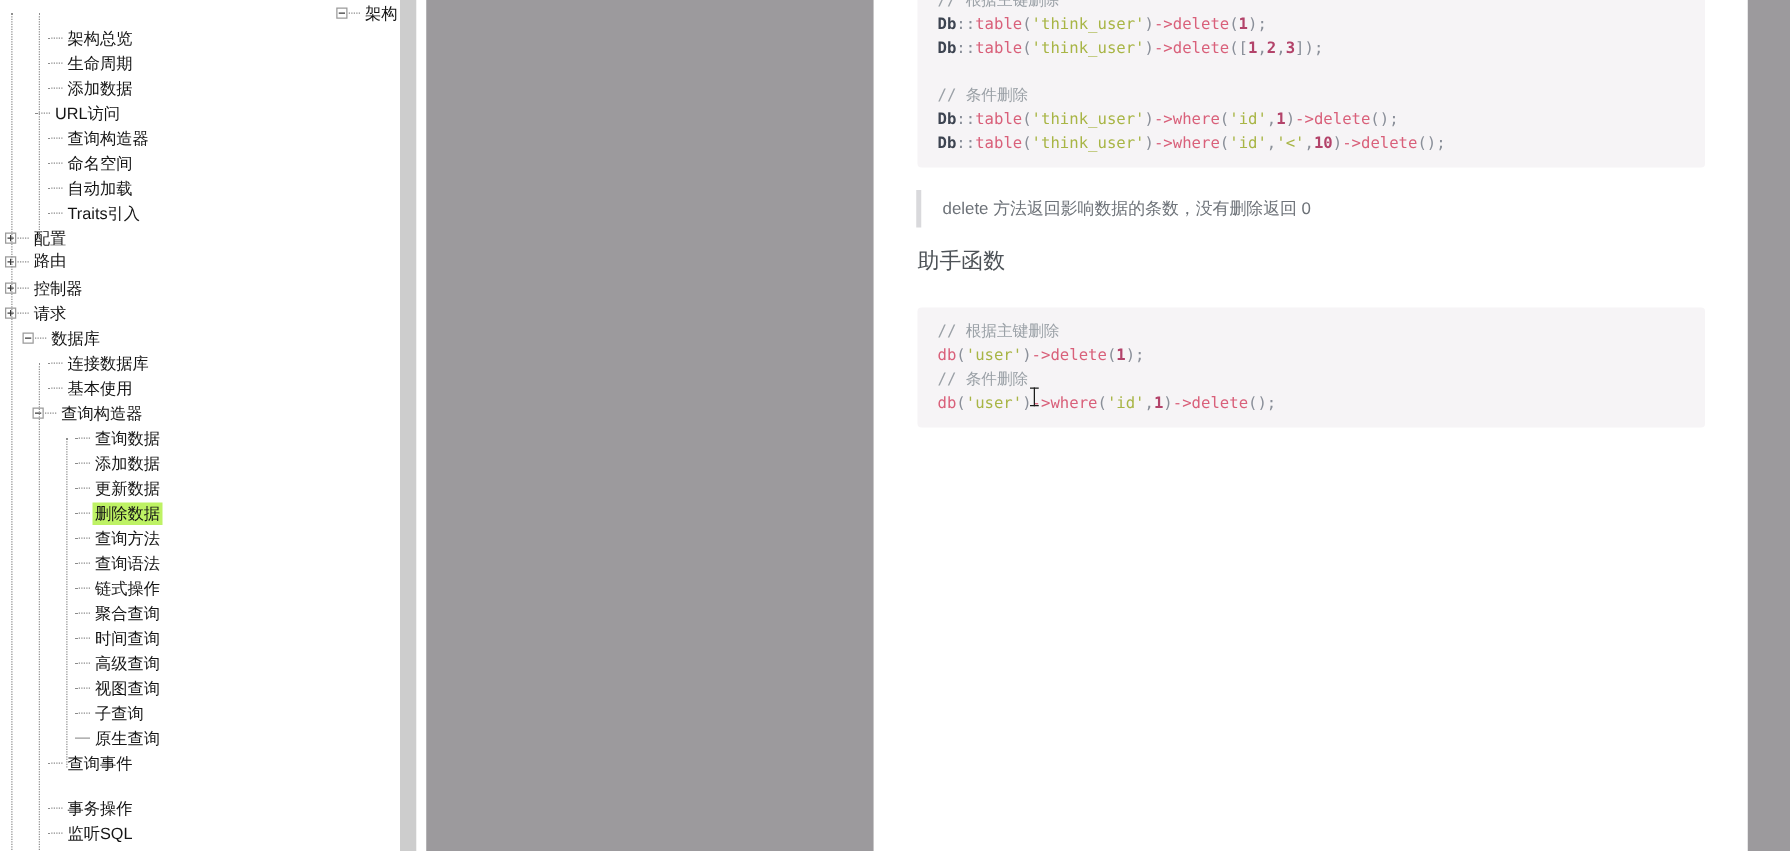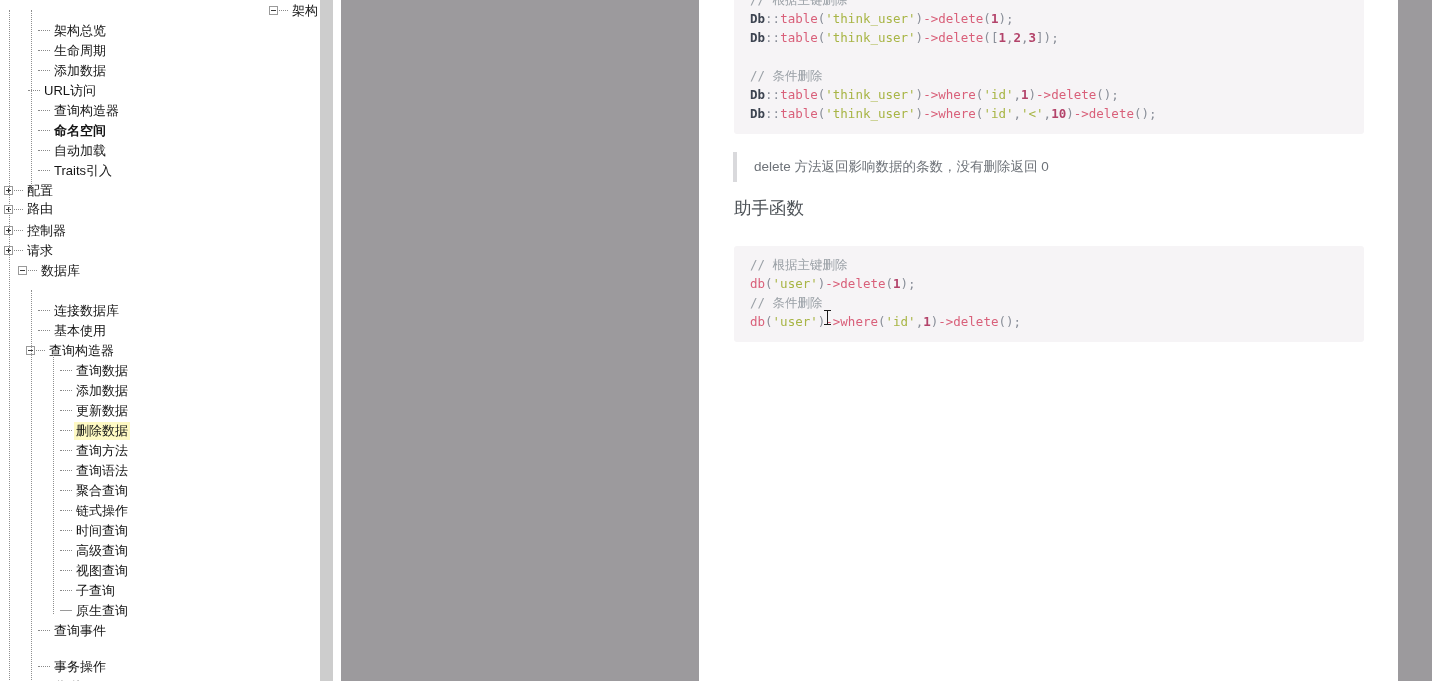--- a/index.html
+++ b/index.html
@@ -31,21 +31,21 @@
   }
   .node .label {
     display: inline-block;
     padding: 0 2px;
     font-size: 13px;
     color: #141414;
     line-height: 18px;
     vertical-align: middle;
   }
   .node.selected .label {
-    background: #fef9c3;
+    background: #bef264;
   }
   
   .exp {
     display: inline-block;
     width: 9px; height: 9px;
     border: 1px solid #9a9a9a;
     background: #ffffff;
     position: relative;
     vertical-align: middle;
     margin-right: 1px;
@@ -174,39 +174,39 @@
 <div id="root">
 
   <div class="sidebar">
     <div class="tree" id="tree">
         <div class="node" style="padding-left: 4px; text-align: right;"><span class="exp"></span><span class="lead short"></span><span class="label">架构</span></div>
         <div class="node" style="padding-left: 26px;"><span class="lead" style="margin-left: 12px;"></span><span class="label">架构总览</span></div>
         <div class="node" style="padding-left: 26px;"><span class="lead" style="margin-left: 12px;"></span><span class="label">生命周期</span></div>
         <div class="node" style="padding-left: 26px;"><span class="lead" style="margin-left: 12px;"></span><span class="label">添加数据</span></div>
         <div class="node" style="padding-left: 16px;"><span class="lead" style="margin-left: 12px;"></span><span class="label">URL访问</span></div>
         <div class="node" style="padding-left: 26px;"><span class="lead" style="margin-left: 12px;"></span><span class="label">查询构造器</span></div>
-        <div class="node" style="padding-left: 26px; font-weight: bold;"><span class="lead" style="margin-left: 12px;"></span><span class="label">命名空间</span></div>
+        <div class="node" style="padding-left: 26px;"><span class="lead" style="margin-left: 12px;"></span><span class="label">命名空间</span></div>
         <div class="node" style="padding-left: 26px;"><span class="lead" style="margin-left: 12px;"></span><span class="label">自动加载</span></div>
         <div class="node" style="padding-left: 26px;"><span class="lead" style="margin-left: 12px;"></span><span class="label">Traits引入</span></div>
         <div class="node" style="padding-left: 4px;"><span class="exp plus"></span><span class="lead short"></span><span class="label">配置</span></div>
         <div class="node" style="padding-left: 4px; font-family: Liberation Mono, monospace;"><span class="exp plus"></span><span class="lead short"></span><span class="label">路由</span></div>
         <div class="node" style="padding-left: 4px;"><span class="exp plus"></span><span class="lead short"></span><span class="label">控制器</span></div>
         <div class="node" style="padding-left: 4px;"><span class="exp plus"></span><span class="lead short"></span><span class="label">请求</span></div>
         <div class="node" style="padding-left: 18px;"><span class="exp"></span><span class="lead short"></span><span class="label">数据库</span></div>
-        <div class="node" style="padding-left: 26px; margin-top: 20px;"><span class="lead" style="margin-left: 12px;"></span><span class="label">连接数据库</span></div>
+        <div class="node" style="padding-left: 26px;"><span class="lead" style="margin-left: 12px;"></span><span class="label">连接数据库</span></div>
         <div class="node" style="padding-left: 26px;"><span class="lead" style="margin-left: 12px;"></span><span class="label">基本使用</span></div>
         <div class="node" style="padding-left: 26px;"><span class="exp"></span><span class="lead short"></span><span class="label">查询构造器</span></div>
         <div class="node" style="padding-left: 48px;"><span class="lead" style="margin-left: 12px;"></span><span class="label">查询数据</span></div>
         <div class="node" style="padding-left: 48px;"><span class="lead" style="margin-left: 12px;"></span><span class="label">添加数据</span></div>
         <div class="node" style="padding-left: 48px;"><span class="lead" style="margin-left: 12px;"></span><span class="label">更新数据</span></div>
         <div class="node selected" style="padding-left: 48px;"><span class="lead" style="margin-left: 12px;"></span><span class="label">删除数据</span></div>
         <div class="node" style="padding-left: 48px;"><span class="lead" style="margin-left: 12px;"></span><span class="label">查询方法</span></div>
         <div class="node" style="padding-left: 48px;"><span class="lead" style="margin-left: 12px;"></span><span class="label">查询语法</span></div>
+        <div class="node" style="padding-left: 48px;"><span class="lead" style="margin-left: 12px;"></span><span class="label">链式操作</span></div>
         <div class="node" style="padding-left: 48px;"><span class="lead" style="margin-left: 12px;"></span><span class="label">聚合查询</span></div>
-        <div class="node" style="padding-left: 48px;"><span class="lead" style="margin-left: 12px;"></span><span class="label">链式操作</span></div>
         <div class="node" style="padding-left: 48px;"><span class="lead" style="margin-left: 12px;"></span><span class="label">时间查询</span></div>
         <div class="node" style="padding-left: 48px;"><span class="lead" style="margin-left: 12px;"></span><span class="label">高级查询</span></div>
         <div class="node" style="padding-left: 48px;"><span class="lead" style="margin-left: 12px;"></span><span class="label">视图查询</span></div>
         <div class="node" style="padding-left: 48px;"><span class="lead" style="margin-left: 12px;"></span><span class="label">子查询</span></div>
         <div class="node" style="padding-left: 48px;"><span class="lead solid" style="margin-left: 12px;"></span><span class="label">原生查询</span></div>
         <div class="node" style="padding-left: 26px;"><span class="lead" style="margin-left: 12px;"></span><span class="label">查询事件</span></div>
         <div class="node" style="padding-left: 26px; margin-top: 16px;"><span class="lead" style="margin-left: 12px;"></span><span class="label">事务操作</span></div>
         <div class="node" style="padding-left: 26px;"><span class="lead" style="margin-left: 12px;"></span><span class="label">监听SQL</span></div>
         <div class="rail" style="left: 9px; top: 10px; height: 670px;"></div>
         <div class="rail" style="left: 31px; top: 10px; height: 180px;"></div>

